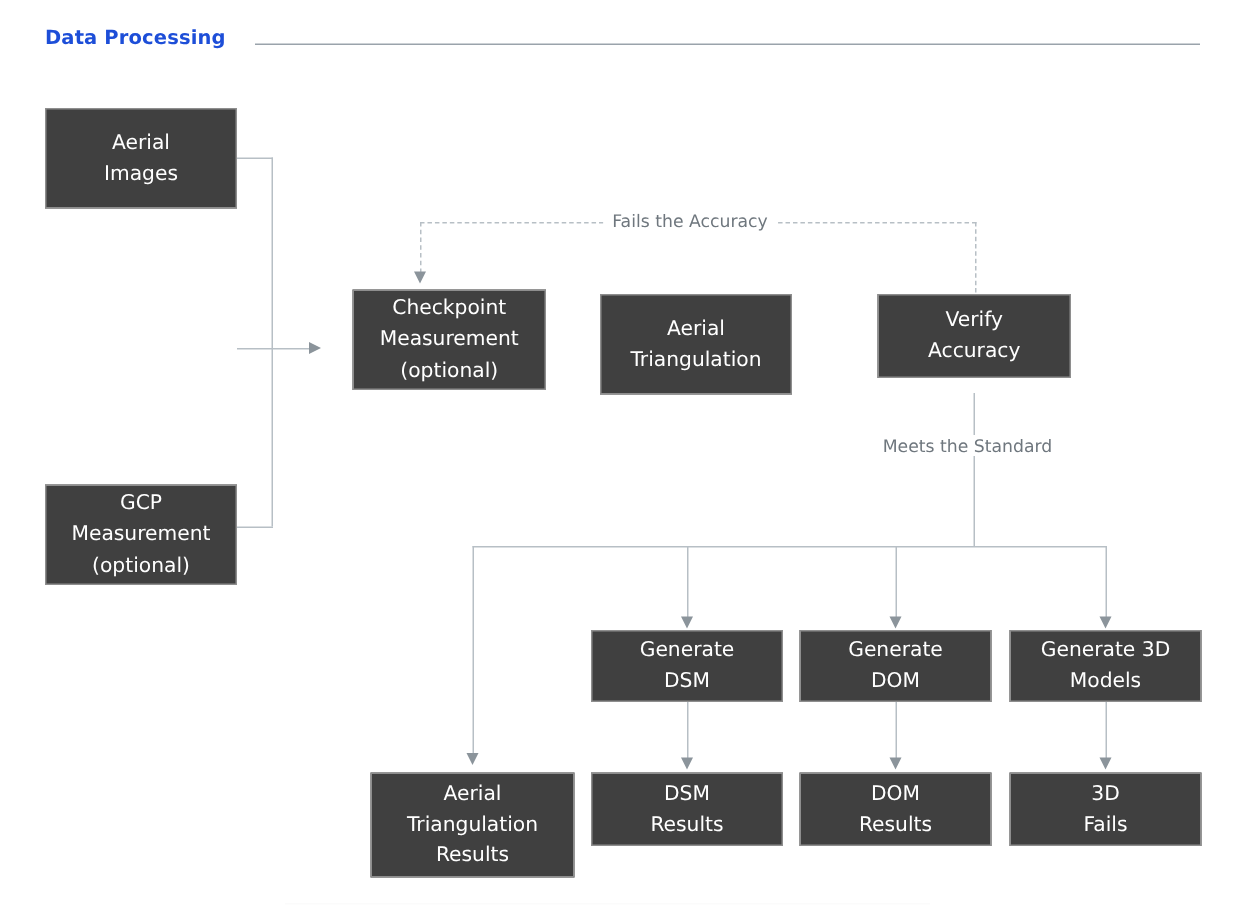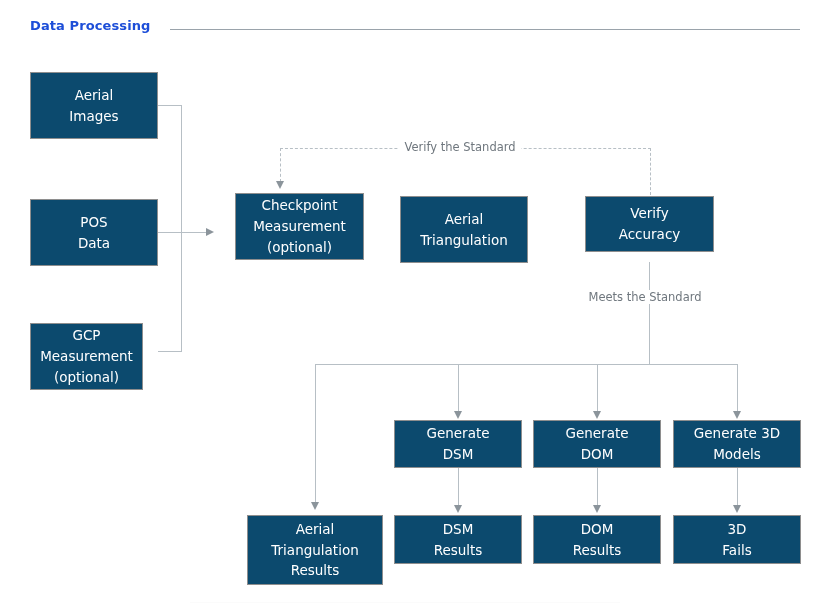--- a/index.html
+++ b/index.html
@@ -41,21 +41,21 @@
     left: 190px;
     top: 602px;
     width: 430px;
     height: 1px;
     background: #fbfbfb;
   }
   
   .node {
     position: absolute;
     box-sizing: border-box;
-    background: #0c4a6e;
+    background: #404040;
     color: #ffffff;
     display: flex;
     align-items: center;
     justify-content: center;
     text-align: center;
     font-size: 13.5px;
     line-height: 1.55;
     padding: 2px 4px;
     border: 1px solid #8e8e8e;
   }
@@ -118,21 +118,21 @@
   <div class="vline" style="left:181px; top:105px; height:246px;"></div>
   <div class="hline" style="left:158px; top:351px; width:24px;"></div>
 
   <div class="hline" style="left:158px; top:232px; width:50px;"></div>
   <div class="arrow-right" style="left:206px; top:227.5px;"></div>
 
   <div class="dashv" style="left:650px; top:148px; height:47px;"></div>
   <div class="dashh" style="left:280px; top:148px; width:371px;"></div>
   <div class="dashv" style="left:280px; top:148px; height:34px;"></div>
   <div class="arrow-down" style="left:275.5px; top:181px;"></div>
-  <div class="edge-label" style="left:460px; top:140px;">Verify the Standard</div>
+  <div class="edge-label" style="left:460px; top:140px;">Fails the Accuracy</div>
 
   <div class="vline" style="left:649px; top:262px; height:102px;"></div>
   <div class="edge-label" style="left:645px; top:290px;">Meets the Standard</div>
 
   <div class="hline" style="left:315px; top:364px; width:423px;"></div>
 
   <div class="vline" style="left:315px; top:364px; height:139px;"></div>
   <div class="arrow-down" style="left:310.5px; top:502px;"></div>
 
   <div class="vline" style="left:458px; top:364px; height:48px;"></div>
@@ -151,26 +151,22 @@
   <div class="arrow-down" style="left:592.5px; top:505px;"></div>
 
   <div class="vline" style="left:737px; top:467px; height:40px;"></div>
   <div class="arrow-down" style="left:732.5px; top:505px;"></div>
 
   <div class="node" style="left:30px;  top:72px;  width:128px; height:67px;">
     <span>Aerial
 Images</span>
   </div>
 
-  <div class="node" style="left:30px;  top:199px; width:128px; height:67px;">
-    <span>POS
-Data</span>
-  </div>
-
-  <div class="node" style="left:30px;  top:323px; width:113px; height:67px;">
+
+  <div class="node" style="left:30px;  top:323px; width:128px; height:67px;">
     <span>GCP
 Measurement
 (optional)</span>
   </div>
 
   <div class="node" style="left:215px; top:193px; width:129px; height:67px;margin-left:20px;">
     <span>Checkpoint
 Measurement
 (optional)</span>
   </div>

